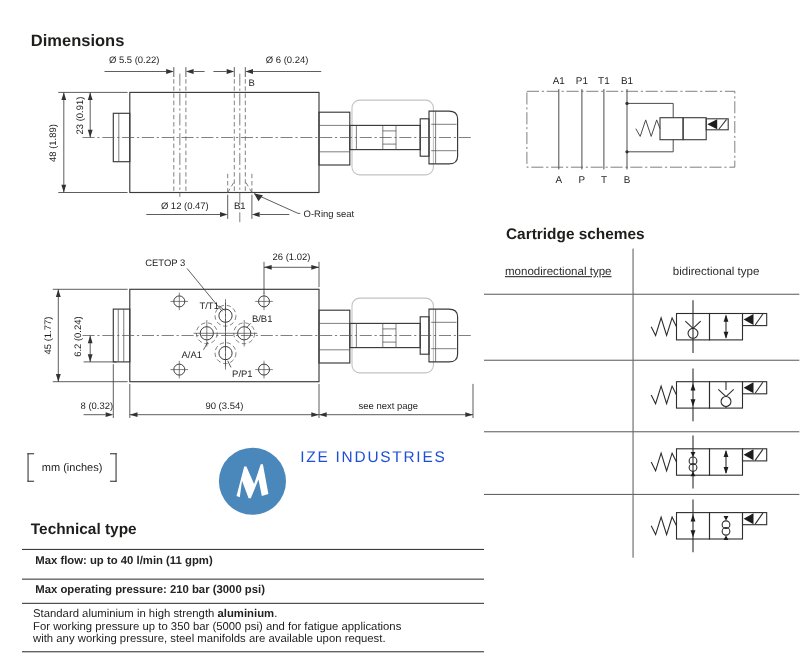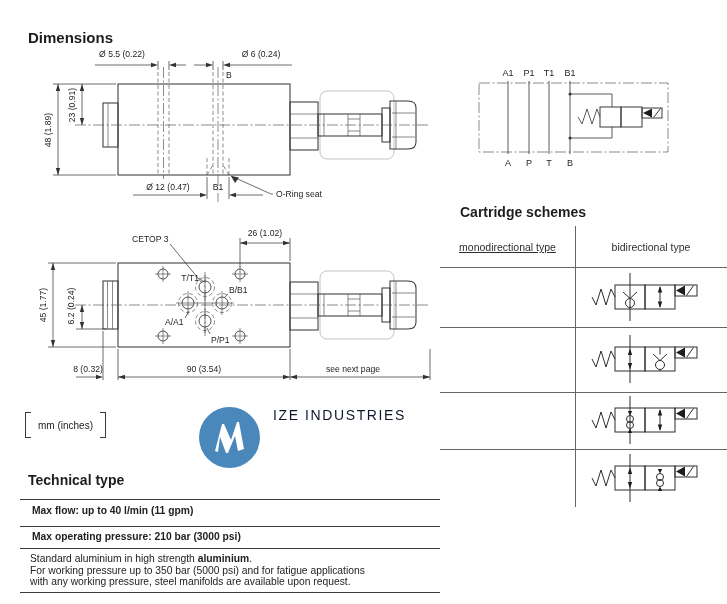--- a/index.html
+++ b/index.html
@@ -29,21 +29,21 @@
   .sym{stroke:#2d2d2d;fill:none;stroke-width:1;}
   .symf{fill:#1d1d1b;stroke:none;}
   
   .mmnote{display:flex;align-items:stretch;height:26px;}
   .brk-l{width:5px;border-left:1px solid #3a3a3a;border-top:1px solid #3a3a3a;border-bottom:1px solid #3a3a3a;}
   .brk-r{width:5px;border-right:1px solid #3a3a3a;border-top:1px solid #3a3a3a;border-bottom:1px solid #3a3a3a;}
   .mmtxt{font-size:10px;padding:0 7px;display:flex;align-items:center;color:#222;}
   
   .logo{display:flex;align-items:flex-start;gap:12px;}
   .logo-cn{font-size:29px;font-weight:bold;color:#4c4c52;letter-spacing:2px;line-height:1.1;}
-  .logo-en{font-size:14px;color:#0f172a;letter-spacing:1.6px;margin-top:1px;}
+  .logo-en{font-size:14px;color:#1d4ed8;letter-spacing:1.6px;margin-top:1px;}
   
   .td-rule{position:absolute;left:20px;width:420px;height:1px;background:#3c3c3c;}
   .td-row{position:absolute;left:32px;font-size:10.3px;color:#222;font-weight:bold;}
   .td-note{position:absolute;left:30px;font-size:10.3px;color:#222;line-height:11.5px;}
 </style>
 </head>
 <body>
 
 <div class="page">
 

